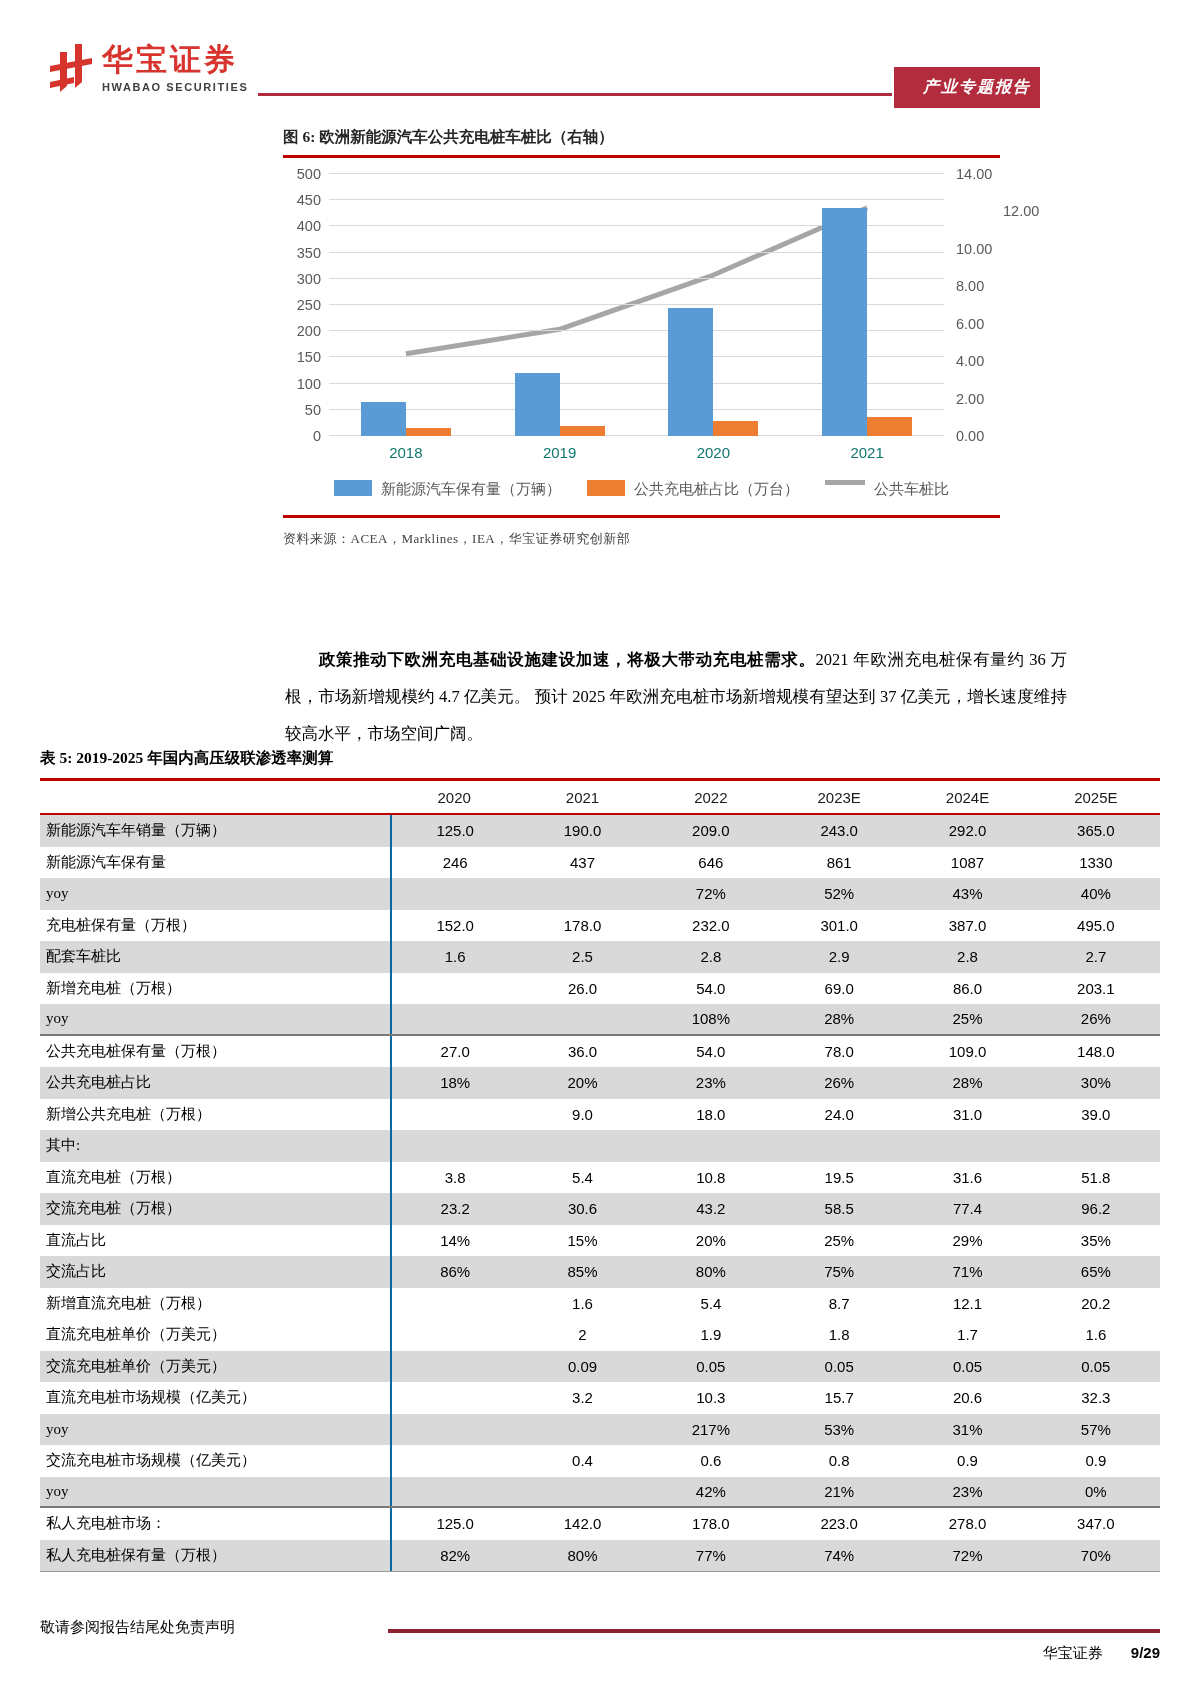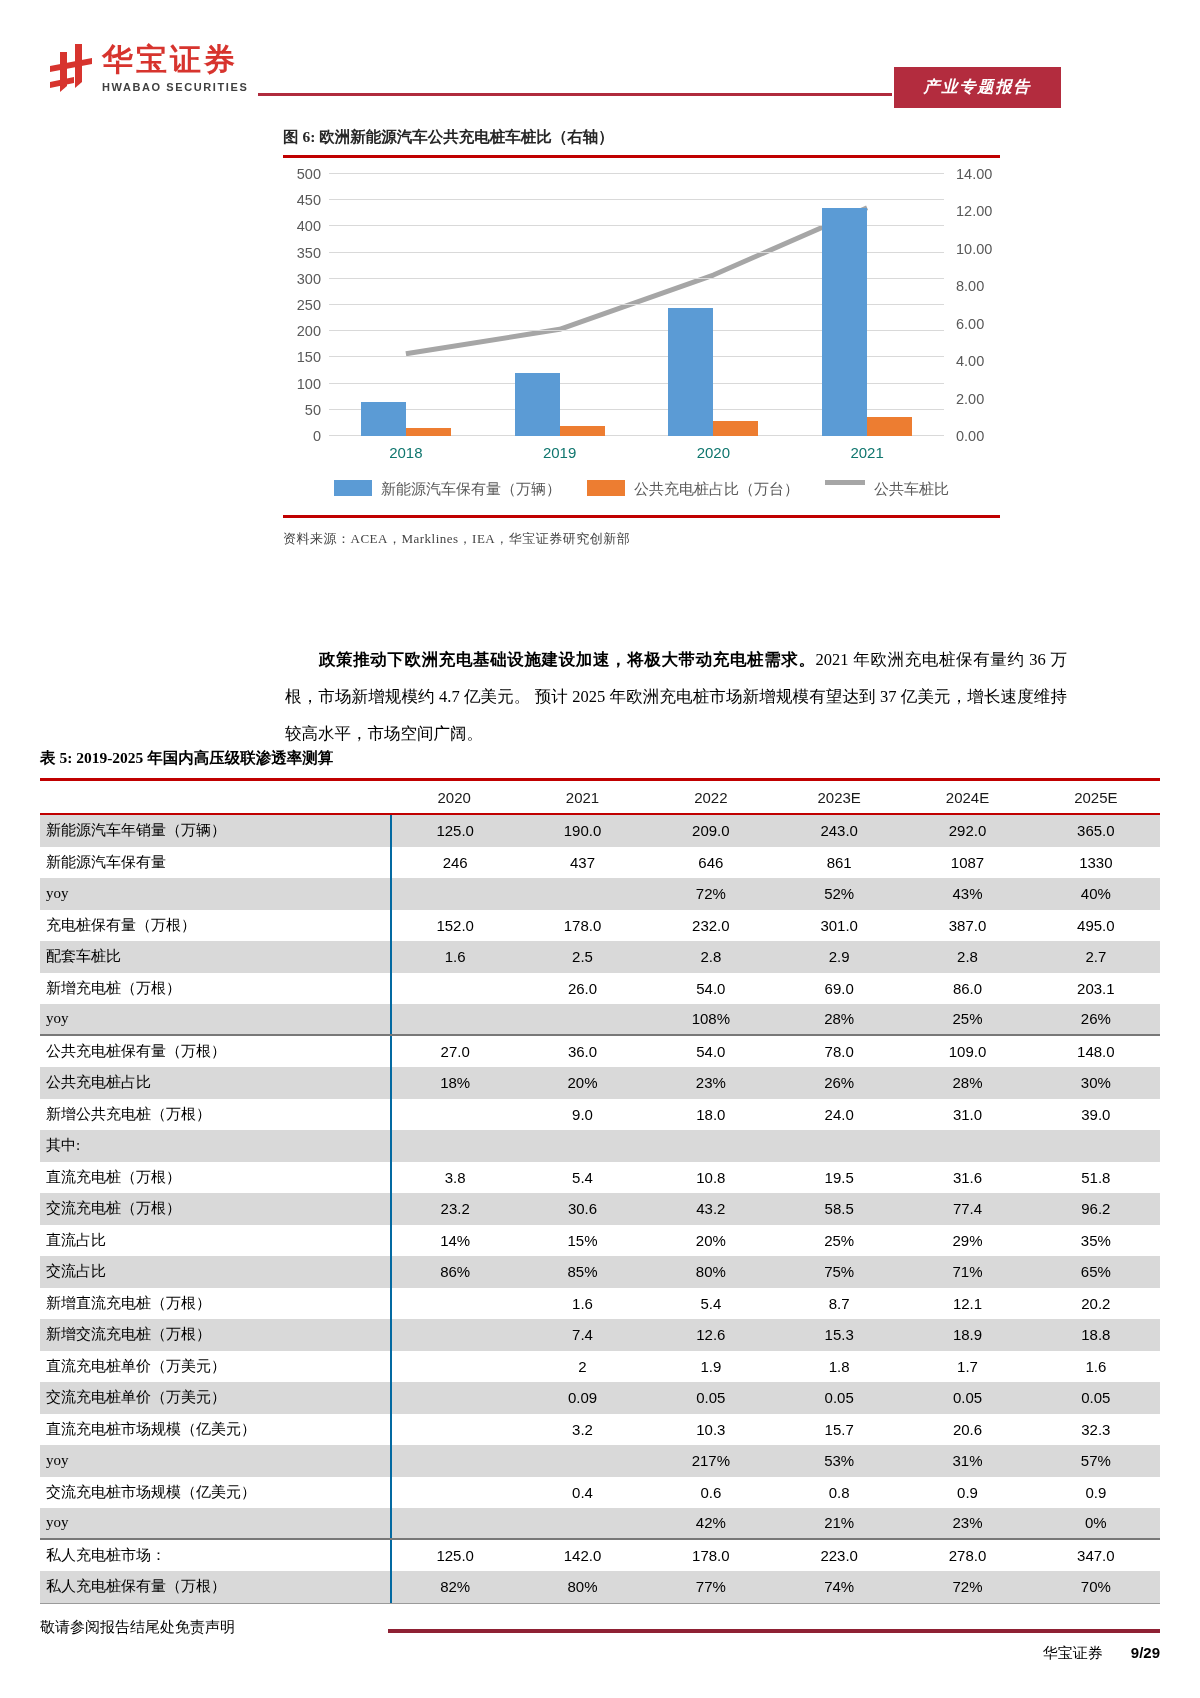--- a/index.html
+++ b/index.html
@@ -6,23 +6,23 @@
   .page { position:relative; width:1200px; height:1698px; background:#ffffff; overflow:hidden;
           font-family:"Liberation Sans", sans-serif; }
 
   
   .logo { position:absolute; left:48px; top:42px; display:flex; align-items:flex-start; gap:10px; }
   .logo-mark { width:44px; height:60px; }
   .logo-text { display:flex; flex-direction:column; }
   .logo-cn { font-size:31px; font-weight:bold; color:#d7342e; letter-spacing:3px; line-height:36px; }
   .logo-en { font-size:11px; font-weight:bold; color:#3f3f3f; letter-spacing:1.6px; margin-top:3px; }
   .header-rule { position:absolute; left:258px; top:93px; width:634px; height:3px; background:#b02b3d; }
-  .badge { position:absolute; left:894px; top:67px; width:167px; height:41px; background:#b32c3e;
+  .badge { position:absolute; left:894px; top:67px; width:126px; height:41px; background:#b32c3e;
            color:#ffffff; font-weight:bold; font-style:italic; font-size:16px; letter-spacing:2px;
-           display:flex; align-items:center; justify-content:center; }
+           display:flex; align-items:center; justify-content:center;padding-left:20px; }
 
   
   .figure { position:absolute; left:283px; top:127px; width:717px; }
   .figure-title { font-size:15.5px; font-weight:bold; color:#262626; font-family:"Liberation Serif", serif; }
   .fig-rule { height:3px; background:#c00000; margin-top:7px; }
   .chart { display:flex; margin-top:16px; height:262px; }
   .y-axis { position:relative; width:46px; }
   .y-axis span { position:absolute; right:8px; font-size:14.5px; color:#595959; }
   .y-right { position:relative; width:56px; }
   .y-right span { position:absolute; left:12px; font-size:14.5px; color:#595959; }
@@ -130,21 +130,21 @@
           <div class="bar" style="left: calc(87.5% - 45px); width: 45px; height: 87%; background: rgb(91, 155, 213);"></div>
           <div class="bar" style="left: 87.5%; width: 45px; height: 7.2%; background: rgb(237, 125, 49);"></div>
         </div>
       <div class="y-right" id="yRight">
           <span style="bottom: calc(0% - 8px);">0.00</span>
           <span style="bottom: calc(14.2857% - 8px);">2.00</span>
           <span style="bottom: calc(28.5714% - 8px);">4.00</span>
           <span style="bottom: calc(42.8571% - 8px);">6.00</span>
           <span style="bottom: calc(57.1429% - 8px);">8.00</span>
           <span style="bottom: calc(71.4286% - 8px);">10.00</span>
-          <span style="bottom: calc(85.7143% - 8px);">12.00</span>
+          <span style="bottom: calc(85.7143% - 8px); margin-left: 47px;">12.00</span>
           <span style="bottom: calc(100% - 8px);">14.00</span>
         </div>
     </div>
     <div class="x-labels" id="xLabels">
         <span style="left: 12.5%;">2018</span>
         <span style="left: 37.5%;">2019</span>
         <span style="left: 62.5%;">2020</span>
         <span style="left: 87.5%;">2021</span>
       </div>
 
@@ -320,29 +320,20 @@
         </div>
         <div class="trow">
           <div class="cell lbl">新增直流充电桩（万根）</div>
           <div class="cell v0"></div>
           <div class="cell">1.6</div>
           <div class="cell">5.4</div>
           <div class="cell">8.7</div>
           <div class="cell">12.1</div>
           <div class="cell">20.2</div>
         </div>
-        <div class="trow shaded">
-          <div class="cell lbl">新增交流充电桩（万根）</div>
-          <div class="cell v0"></div>
-          <div class="cell">7.4</div>
-          <div class="cell">12.6</div>
-          <div class="cell">15.3</div>
-          <div class="cell">18.9</div>
-          <div class="cell">18.8</div>
-        </div>
         <div class="trow">
           <div class="cell lbl">直流充电桩单价（万美元）</div>
           <div class="cell v0"></div>
           <div class="cell">2</div>
           <div class="cell">1.9</div>
           <div class="cell">1.8</div>
           <div class="cell">1.7</div>
           <div class="cell">1.6</div>
         </div>
         <div class="trow shaded">

